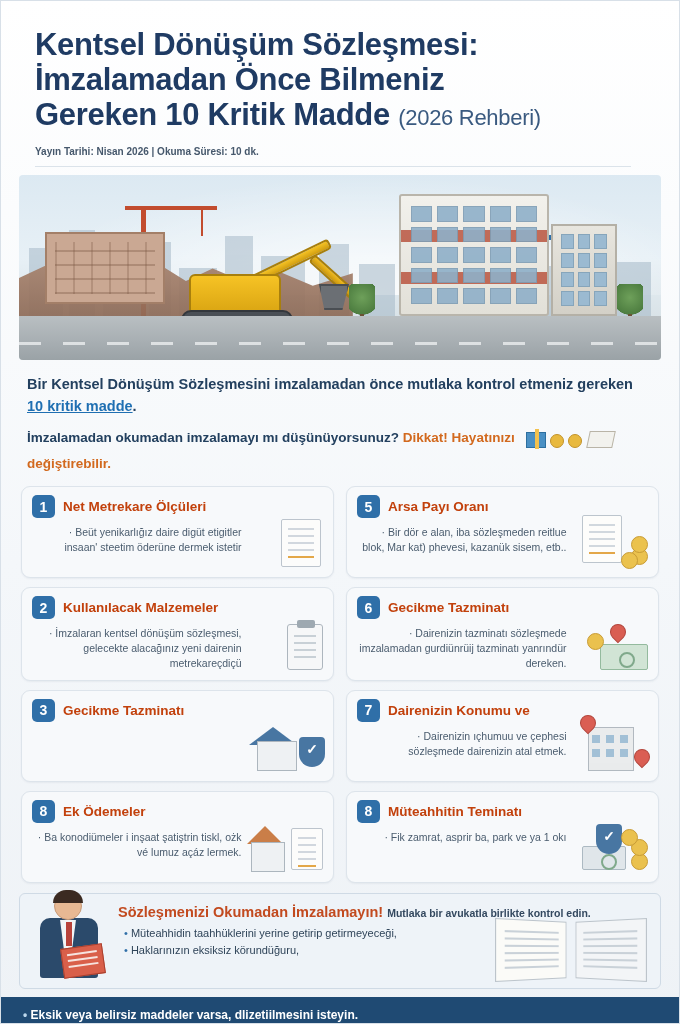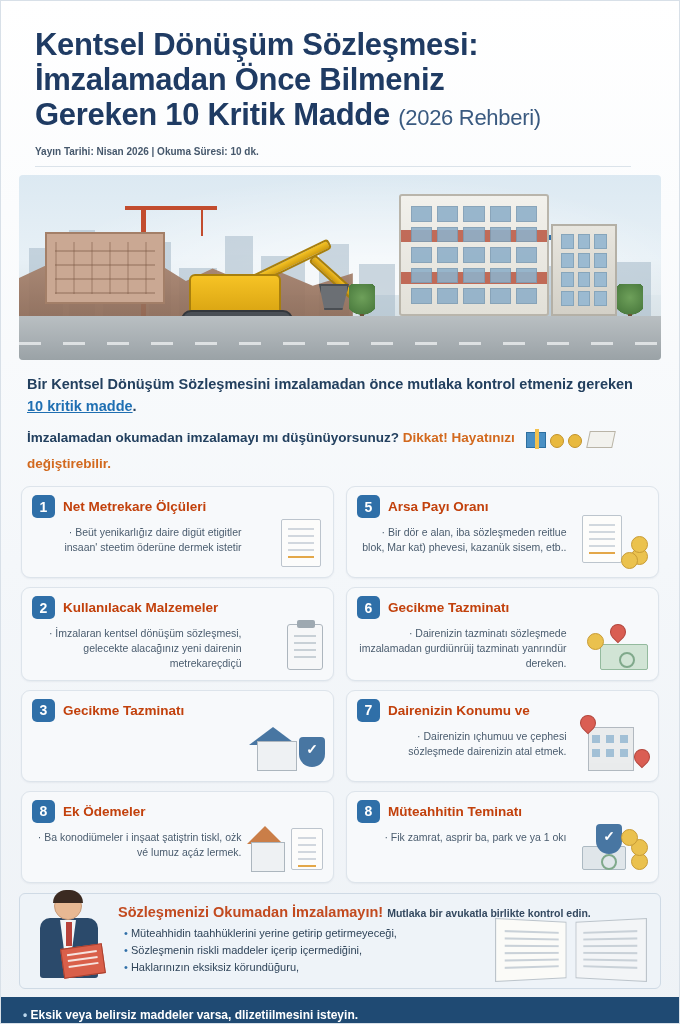--- a/index.html
+++ b/index.html
@@ -534,21 +534,20 @@
       <div class="head"></div>
       <div class="hair"></div>
       <div class="pad"></div>
     </div>
     <div class="warn-title">
       <span>Sözleşmenizi Okumadan İmzalamayın!</span>
       <span class="muted">Mutlaka bir avukatla birlikte kontrol edin.</span>
     </div>
     <div class="warn-list">
       <div>Müteahhidin taahhüklerini yerine getirip getirmeyeceği,</div>
-      <div>Sözleşmenin riskli maddeler içerip içermediğini,</div>
       <div>Haklarınızın eksiksiz körundüğuru,</div>
     </div>
     <div class="book">
       <div class="pl"></div>
       <div class="pr"></div>
     </div>
   </div>
 
   <div class="footer">
     <div>Eksik veya belirsiz maddeler varsa, dlizetiilmesini isteyin.</div>

